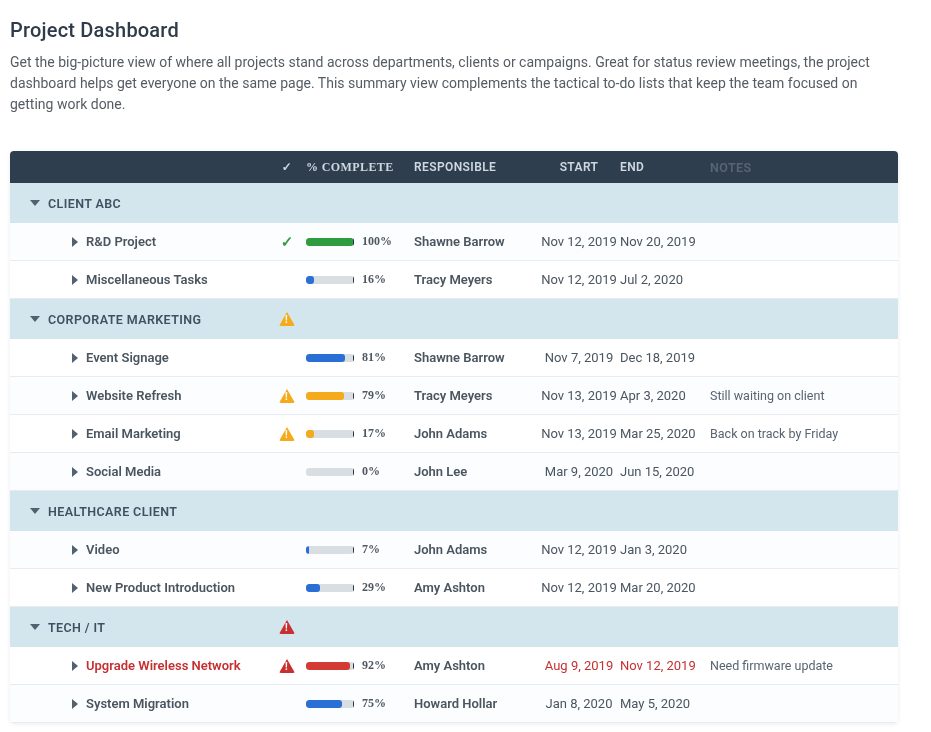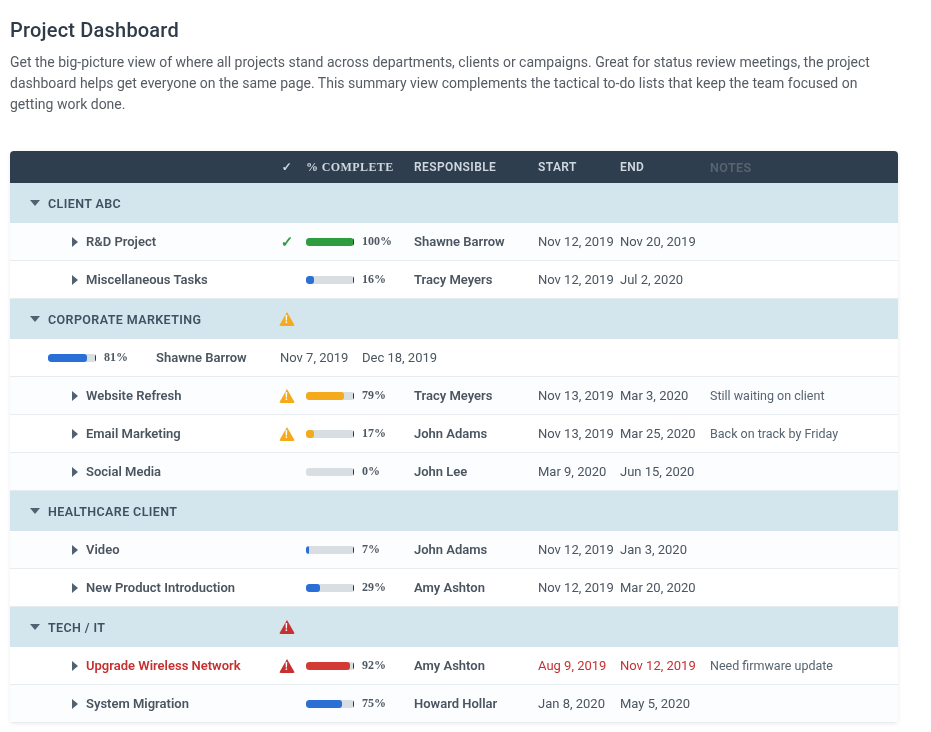--- a/index.html
+++ b/index.html
@@ -57,21 +57,21 @@
     color: #3d5160;
     font-size: 12.5px;
     letter-spacing: 0.4px;
     font-weight: 600;
   }
   
   .col-name   { width: 258px; padding-left: 24px; display:flex; align-items:center; gap:8px;}
   .col-status { width: 38px; display:flex; justify-content:center; align-items:center;}
   .col-complete { width: 108px; display:flex; align-items:center; gap:8px;font-family:Liberation Serif, serif;}
   .col-resp   { width: 124px; font-weight:600;}
-  .col-start  { width: 82px; }
+  .col-start  { width: 82px; text-align: center; }
   .col-end    { width: 90px; }
   .col-notes  { flex:1; font-weight:400; color:#586470; font-size:12.5px;}
   .header-row .col-name { padding-left:24px; }
   .header-row > div { font-weight:600; }
 
   .group-row .col-name { padding-left: 20px; }
   .project-row .col-name { padding-left: 62px; font-weight:600;}
 
   .chevron-down {
     display:inline-block;
@@ -193,20 +193,24 @@
         <div class="col-status">
           <span class="warn-tri"></span>
         </div>
         <div class="col-complete"></div>
         <div class="col-resp"></div>
         <div class="col-start"></div>
         <div class="col-end"></div>
         <div class="col-notes"></div>
       </div>
       <div class="project-row">
+        <div class="col-name">
+          <span class="chevron-right"></span>
+          <span>Event Signage</span>
+        </div>
         <div class="col-status"></div>
         <div class="col-complete">
           <div class="bar-wrap">
             <div class="bar-fill" style="width: 81%; background: rgb(42, 111, 214);"></div>
             <div class="bar-cap"></div>
           </div>
           <span class="pct">81%</span>
         </div>
         <div class="col-resp">Shawne Barrow</div>
         <div class="col-start">Nov 7, 2019</div>
@@ -223,21 +227,21 @@
         </div>
         <div class="col-complete">
           <div class="bar-wrap">
             <div class="bar-fill" style="width: 79%; background: rgb(244, 170, 26);"></div>
             <div class="bar-cap"></div>
           </div>
           <span class="pct">79%</span>
         </div>
         <div class="col-resp">Tracy Meyers</div>
         <div class="col-start">Nov 13, 2019</div>
-        <div class="col-end">Mar 3, 2020</div>
+        <div class="col-end">Apr 3, 2020</div>
         <div class="col-notes">Still waiting on client</div>
       </div>
       <div class="project-row">
         <div class="col-name">
           <span class="chevron-right"></span>
           <span>Email Marketing</span>
         </div>
         <div class="col-status">
           <span class="warn-tri"></span>
         </div>

